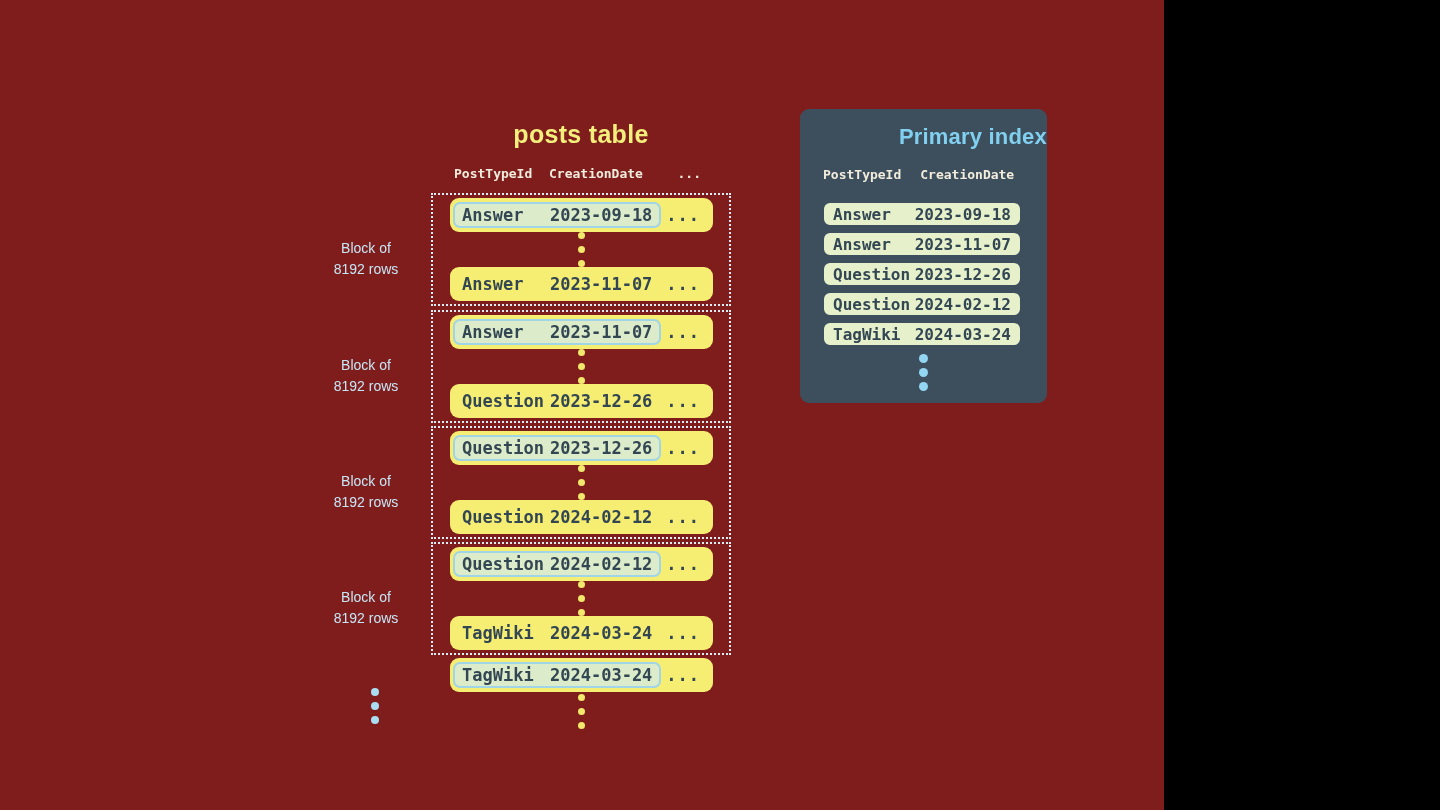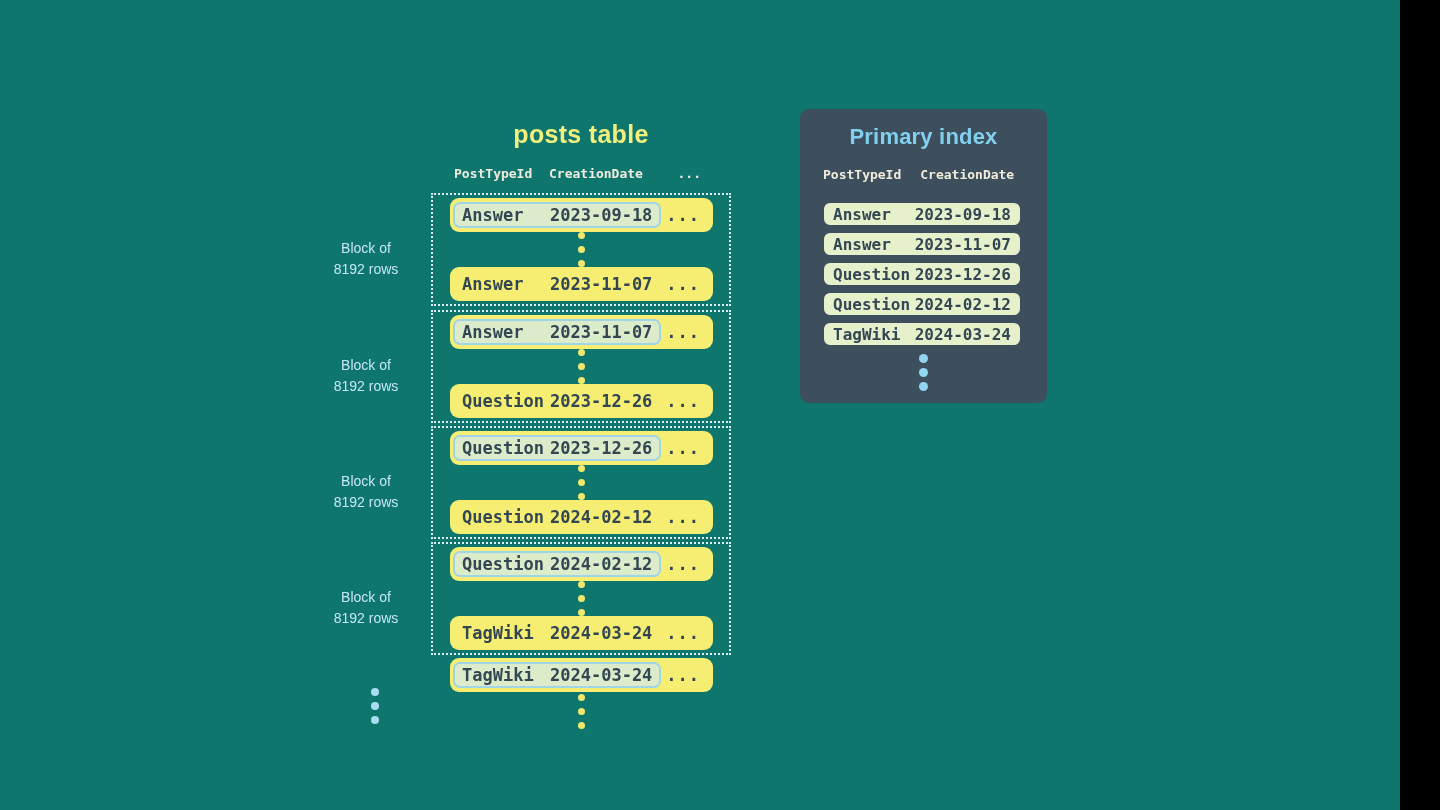--- a/index.html
+++ b/index.html
@@ -1,17 +1,17 @@
 <!DOCTYPE html>
 <html><head>
 <meta charset="utf-8">
 <style>
   html,body{margin:0;padding:0;background:#000;}
   .stage{
-    position:relative;width:1400px;height:810px;background:#0f766e;overflow:hidden;
+    position:relative;width:1164px;height:810px;background:#7f1d1d;overflow:hidden;
     font-family:"Liberation Sans",sans-serif;
   }
   .mono{font-family:"DejaVu Sans Mono",monospace;}
 
   
   .posts-title{
     position:absolute;left:432px;top:120px;width:298px;text-align:center;
     color:#f3ef7d;font-size:25px;font-weight:600;letter-spacing:.3px;
   }
   .posts-header{
@@ -60,21 +60,21 @@
   .left-dots{position:absolute;left:371px;top:688px;gap:6px;}
   .bottom-dots{position:absolute;left:578px;top:694px;}
 
   
   .panel{
     position:absolute;left:800px;top:109px;width:247px;height:294px;box-sizing:border-box;
     background:#3d4f5d;border-radius:9px;
     display:flex;flex-direction:column;align-items:stretch;
   }
   .panel-title{
-    margin-top:14px;text-align:center;color:#82d0f0;
+    margin-top:14px;text-align:right;color:#82d0f0;
     font-size:22px;font-weight:600;line-height:28px;letter-spacing:.2px;
   }
   .panel-header{
     margin:15px 0 0 23px;display:flex;gap:19px;height:16px;align-items:center;
     color:#f1ecdc;font-family:"DejaVu Sans Mono",monospace;font-size:13px;font-weight:700;
   }
   .index-rows{margin:21px 0 0 24px;display:flex;flex-direction:column;gap:8px;}
   .index-row{
     width:196px;height:22px;box-sizing:border-box;
     background:#e6f1cb;border-radius:6px;

